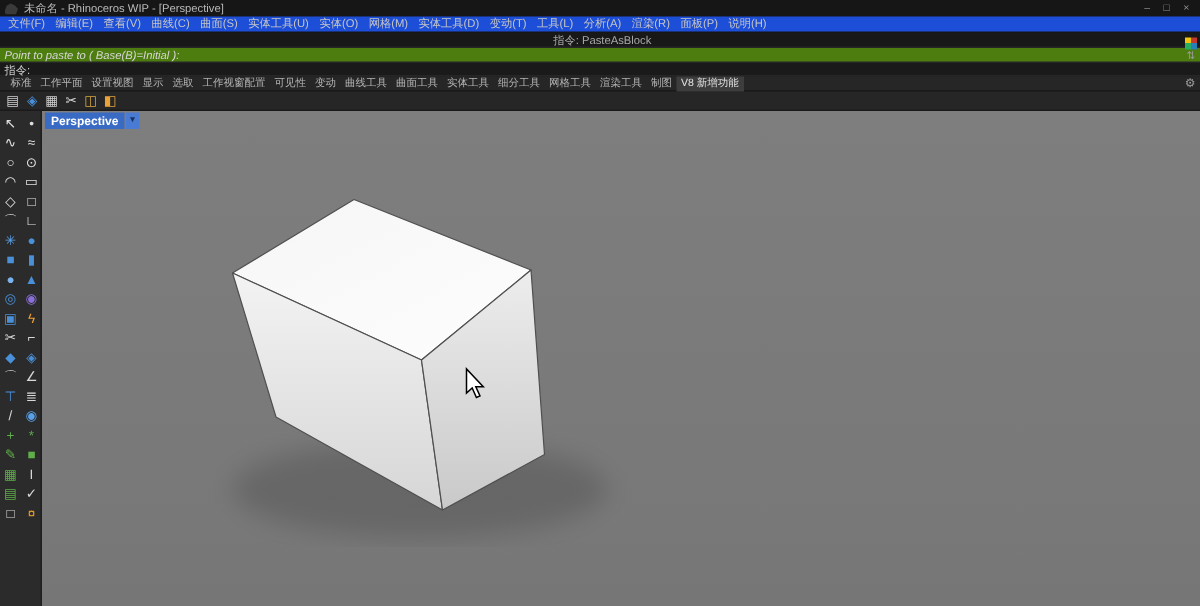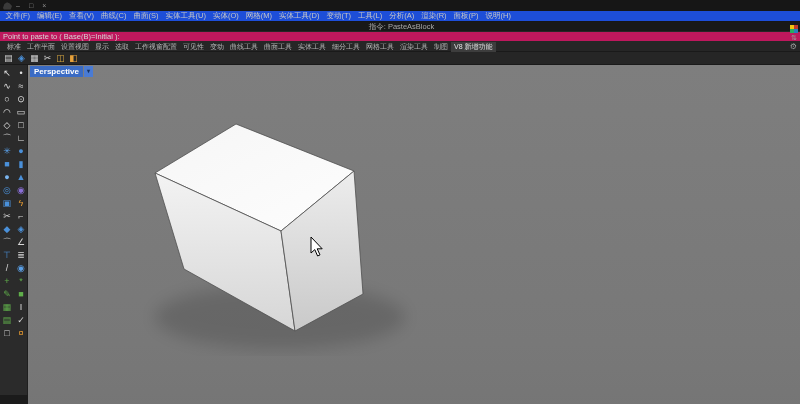--- a/index.html
+++ b/index.html
@@ -12,21 +12,21 @@
   .title-text { flex:1; white-space:nowrap; overflow:hidden; }
   .win-controls { display:flex; gap:9px; color:#8f8f8f; font-size:7px; padding-right:4px; }
   .win-controls span { cursor:default; }
   .menubar { height:11px; background:#1d4ed8; display:flex; align-items:center;
     color:#c6c6c6; font-size:7.5px; padding-left:2px; border-bottom:1px solid #161616; }
   .menu-item { padding:0 3.5px; white-space:nowrap; }
   .cmdwrap { position:relative; background:#1d1d1d; }
   .cmdline { height:10px; line-height:10px; font-size:7.5px; padding-left:3px;
     white-space:nowrap; border-bottom:1px solid #262626; }
   .cmd-history { color:#a8a8a8; background:#181818;text-align:center; }
-  .cmd-prompt2 { color:#d6d6d6; background:#be185d; }
+  .cmd-prompt2 { color:#d6d6d6; background:#4d7c0f;font-style:italic; }
   .cmd-current { color:#cfcfcf; background:#1a1a1a; height:9px; line-height:9px; }
   .cmd-side { position:absolute; right:2px; display:flex; flex-direction:column; gap:1px; }
   .mini-icon { width:8px; height:8px; font-size:7px; line-height:8px; text-align:center; color:#9a9a9a; }
   .history-chip { width:8px; height:8px;
     background:conic-gradient(#c0392b 0 25%, #2980b9 0 50%, #27ae60 0 75%, #f1c40f 0 100%); }
   .tabsrow { height:10px; background:#262626; display:flex; align-items:center;
     font-size:7px; color:#b5b5b5; padding-left:4px; position:relative;
     border-bottom:1px solid #1a1a1a; }
   .tab { padding:0 3px; height:10px; line-height:10px; white-space:nowrap; }
   .tab.active { background:#3d3d3d; color:#e2e2e2; }
@@ -45,20 +45,21 @@
     font-size:8px; font-weight:bold; color:#fff; }
   .vp-label .name { background:#3a6bc4; padding:0 4px; line-height:11px; }
   .vp-label .dd { background:#4a7bd4; width:9px; text-align:center; line-height:11px;
     color:#17325e; font-size:6px; margin-left:1px; }
 </style>
 </head>
 <body>
 
 <div class="titlebar">
   <span class="rhino-logo"></span>
+  <span class="title-text">未命名 - Rhinoceros WIP - [Perspective]</span>
   <span class="win-controls">
     <span>–</span>
     <span>□</span>
     <span>×</span>
   </span>
 </div>
 
 <div class="menubar" id="menu-bar">
     <div class="menu-item">文件(F)</div>
     <div class="menu-item">编辑(E)</div>
@@ -73,20 +74,21 @@
     <div class="menu-item">工具(L)</div>
     <div class="menu-item">分析(A)</div>
     <div class="menu-item">渲染(R)</div>
     <div class="menu-item">面板(P)</div>
     <div class="menu-item">说明(H)</div>
   </div>
 
 <div class="cmdwrap">
   <div class="cmdline cmd-history">指令: PasteAsBlock</div>
   <div class="cmdline cmd-prompt2">Point to paste to ( Base(B)=Initial ):</div>
+  <div class="cmdline cmd-current">指令:</div>
   <div class="cmd-side" style="top:3px;">
     <span class="history-chip"></span>
     <span class="mini-icon" id="expand-icon">⇅</span>
   </div>
 </div>
 
 <div class="tabsrow" id="tabs-row">
 <div class="tab">标准</div>
     <div class="tab">工作平面</div>
     <div class="tab">设置视图</div>

